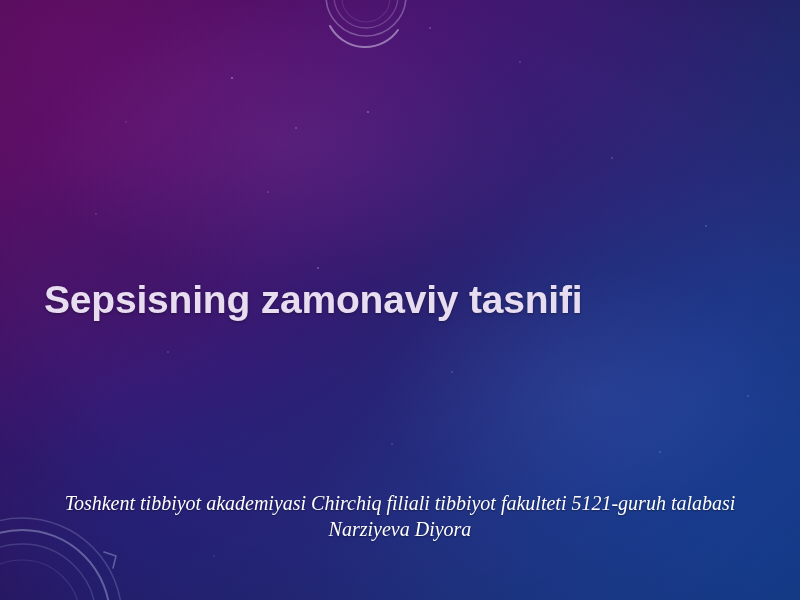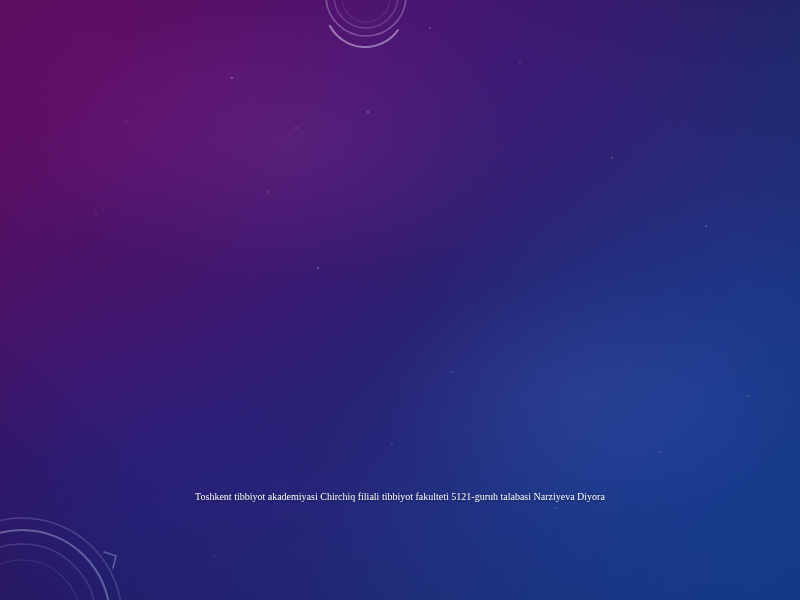--- a/index.html
+++ b/index.html
@@ -99,21 +99,22 @@
     text-shadow: 0 1px 3px rgba(0,0,0,0.35);
     line-height: 1.12;
   }
   .subtitle {
     position: absolute;
     left: 60px;
     top: 490px;
     width: 680px;
     text-align: center;
     font-family: "Liberation Serif", serif;
-    font-size: 10px;
+    font-style: italic;
+    font-size: 20px;
     color: #ffffff;
     text-shadow: 0 1px 2px rgba(0,0,0,0.42);
     line-height: 1.3;
   }
 </style>
 </head>
 <body>
 
 <div id="slide">
 
@@ -134,16 +135,17 @@
 
     <g fill="none">
       <circle cx="22" cy="618" r="100" stroke="#a9b5dd" stroke-opacity="0.26" stroke-width="1.5"></circle>
       <circle cx="22" cy="618" r="88" stroke="#b6c0e4" stroke-opacity="0.42" stroke-width="2.0"></circle>
       <circle cx="22" cy="618" r="74" stroke="#a9b5dd" stroke-opacity="0.22" stroke-width="1.4"></circle>
       <circle cx="22" cy="618" r="58" stroke="#a9b5dd" stroke-opacity="0.16" stroke-width="1.2"></circle>
       <path d="M 104 552 l 12 4 l -3 12" stroke="#9fb0dd" stroke-opacity="0.45" stroke-width="1.6" fill="none" stroke-linecap="round" stroke-linejoin="round"></path>
     </g>
   </svg>
 
+  <div class="title">Sepsisning zamonaviy tasnifi</div>
 
   <div class="subtitle">Toshkent tibbiyot akademiyasi Chirchiq filiali tibbiyot fakulteti 5121-guruh talabasi Narziyeva Diyora</div>
 
 </div>
 
 </body></html>

